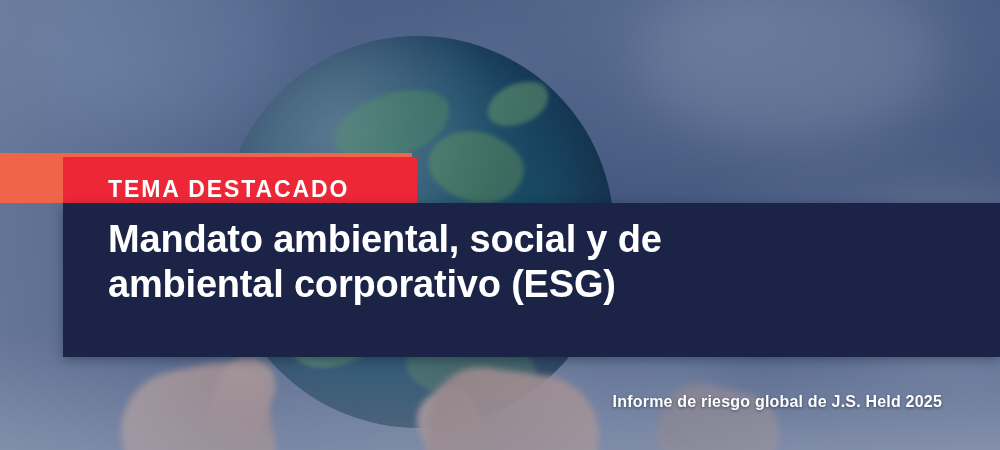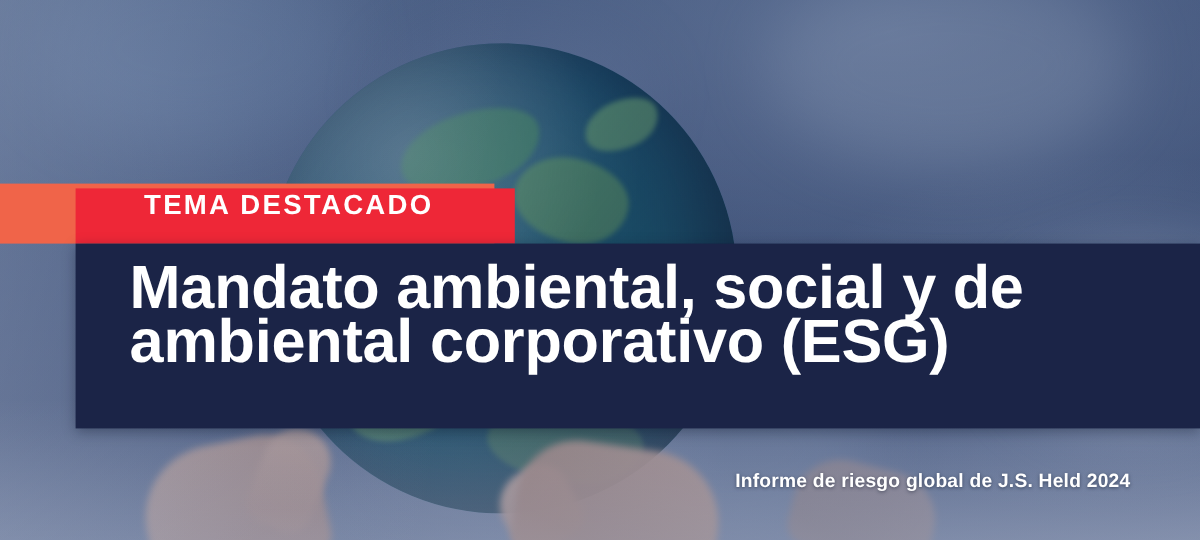--- a/index.html
+++ b/index.html
@@ -157,22 +157,21 @@
 
   
   .ribbon-red {
     position: absolute;
     left: 63px;
     top: 157px;
     width: 354px;
     height: 46px;
     background: #ee2737;
     display: flex;
-    align-items: flex-start;
-    padding-left: 12px;
+    align-items: flex-end;
   }
   .eyebrow-text {
     color: #ffffff;
     font-size: 23px;
     font-weight: bold;
     letter-spacing: 1.9px;
     margin-left: 45px;
     white-space: nowrap;
   }
 
@@ -185,21 +184,21 @@
     height: 154px;
     background: #1b2447;
     box-shadow: 0 3px 10px rgba(10,18,38,0.35);
   }
   .title-text {
     position: absolute;
     left: 45px;
     top: 14px;
     right: 40px;
     color: #ffffff;
-    font-size: 51px;
+    font-size: 38px;
     font-weight: bold;
     line-height: 45px;
     letter-spacing: -0.2px;
   }
   .title-line {
     display: block;
     white-space: nowrap;
   }
 
   
@@ -257,15 +256,15 @@
     <span class="eyebrow-text">TEMA DESTACADO</span>
   </div>
 
   <div class="title-panel">
     <div class="title-text">
       <span class="title-line">Mandato ambiental, social y de</span>
       <span class="title-line">ambiental corporativo (ESG)</span>
     </div>
   </div>
 
-  <div class="footer-credit">Informe de riesgo global de J.S. Held 2024</div>
+  <div class="footer-credit">Informe de riesgo global de J.S. Held 2025</div>
 
 </div>
 
 </body></html>

